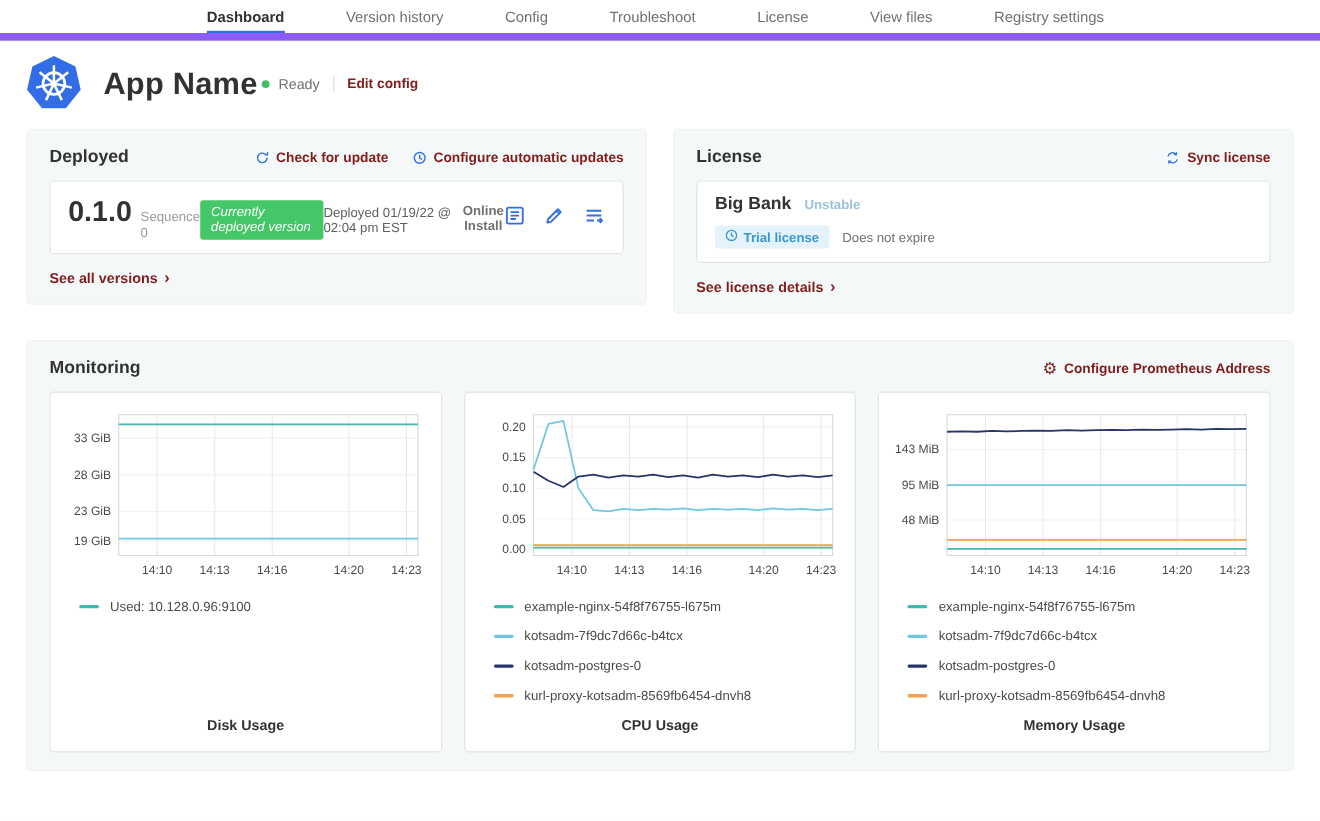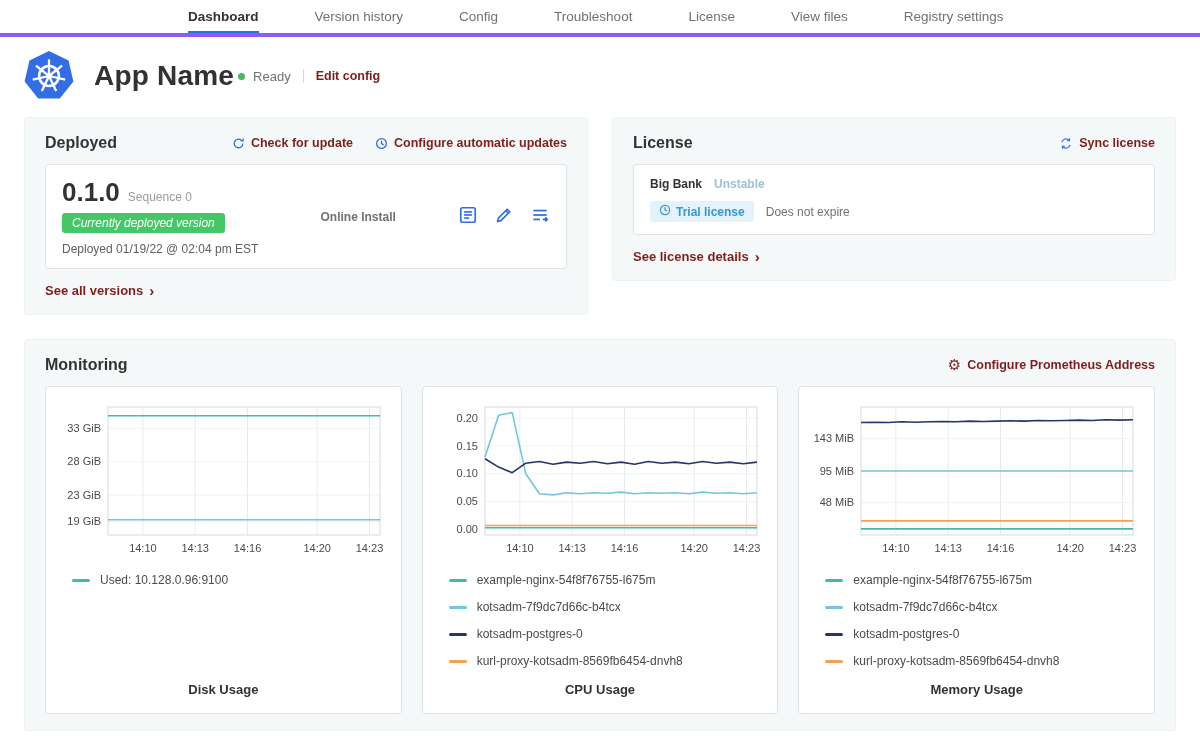--- a/index.html
+++ b/index.html
@@ -1,20 +1,20 @@
 <!DOCTYPE html>
 <html><head>
 <meta charset="utf-8">
 <style>
   * { box-sizing: border-box; margin: 0; padding: 0; }
   html, body { width: 1200px; height: 746px; overflow: hidden; background: #ffffff;
     font-family: "Liberation Sans", "DejaVu Sans", sans-serif; color: #323232; }
 
   
-  .topnav { height: 37px; border-bottom: 4px solid #8b5cf6; display: flex; align-items: stretch;
+  .topnav { height: 37px; border-bottom: 7px solid #8b5cf6; display: flex; align-items: stretch;
     padding-left: 188px; gap: 56px; background: #fff; }
   .tab { display: flex; align-items: center; font-size: 13.5px; color: #717171; cursor: pointer;
     border-bottom: 2px solid transparent; padding-top: 2px; text-decoration: none; }
   .tab.active { color: #323232; font-weight: 700; border-bottom-color: #326de6; }
 
   
   .app-header { display: flex; align-items: center; padding: 14px 24px 12px; gap: 20px; }
   .logo-wrap { width: 50px; height: 50px; flex: 0 0 auto; }
   .app-head-text { display: flex; flex-direction: row; gap: 4px; }
   .app-title { font-size: 28px; font-weight: 700; letter-spacing: .2px; }
@@ -31,36 +31,36 @@
   .card { background: #f5f8f9; border: 1px solid #eef1f2; border-radius: 4px; padding: 16px 20px; }
   .half-card { flex: 1 1 0; }
   .card-head { display: flex; align-items: center; justify-content: space-between; margin-bottom: 12px; }
   .card-title { font-size: 16px; font-weight: 700; }
   .head-links { display: flex; gap: 22px; align-items: center; }
 
   .white-panel { background: #fff; border: 1px solid #dfe3e5; border-radius: 4px; padding: 12px 16px; }
 
   
   .version-panel { display: flex; align-items: center; }
-  .version-left { display: flex; flex-direction: column; }
+  .version-left { display: flex; flex-direction: row; }
   .version-line { display: flex; align-items: baseline; gap: 8px; }
   .version-number { font-size: 26px; font-weight: 700; }
   .sequence { font-size: 12px; color: #9b9b9b; }
   .deployed-badge { display: inline-block; background: #44c767; color: #fff; font-size: 12px;
     font-weight: 500; padding: 3px 10px; border-radius: 3px; margin-top: 5px; width: max-content; font-style: italic; }
   .deployed-at { font-size: 12px; color: #5f5f5f; margin-top: 9px; }
   .install-type { flex: 1; text-align: center; font-size: 12px; font-weight: 700; color: #717171; }
   .panel-icons { display: flex; gap: 16px; align-items: center; }
   .icon-btn { background: none; border: none; cursor: pointer; padding: 0; color: #326de6; display: block; }
   .see-link { margin-top: 14px; font-size: 13px; }
   .chev { font-weight: 700; font-size: 15px; line-height: 1; }
 
   
   .license-line { display: flex; align-items: baseline; gap: 12px; }
-  .customer-name { font-size: 12px; font-weight: 700; }
+  .customer-name { font-size: 16px; font-weight: 700; }
   .channel-name { font-size: 12px; color: #9cc2d8; font-weight: 600; }
   .license-meta { display: flex; align-items: center; gap: 12px; margin-top: 10px; }
   .trial-badge { display: inline-flex; align-items: center; gap: 5px; background: #e3f2fb;
     color: #3a97cf; font-size: 12px; font-weight: 600; padding: 3px 9px; border-radius: 3px; }
   .expiry { font-size: 12px; color: #717171; }
 
   
   .monitoring-card { margin: 24px 24px 0; }
   .charts-row { display: flex; gap: 20px; margin-top: 4px; }
   .chart-panel { flex: 1 1 0; background: #fff; border: 1px solid #dfe3e5; border-radius: 4px;

